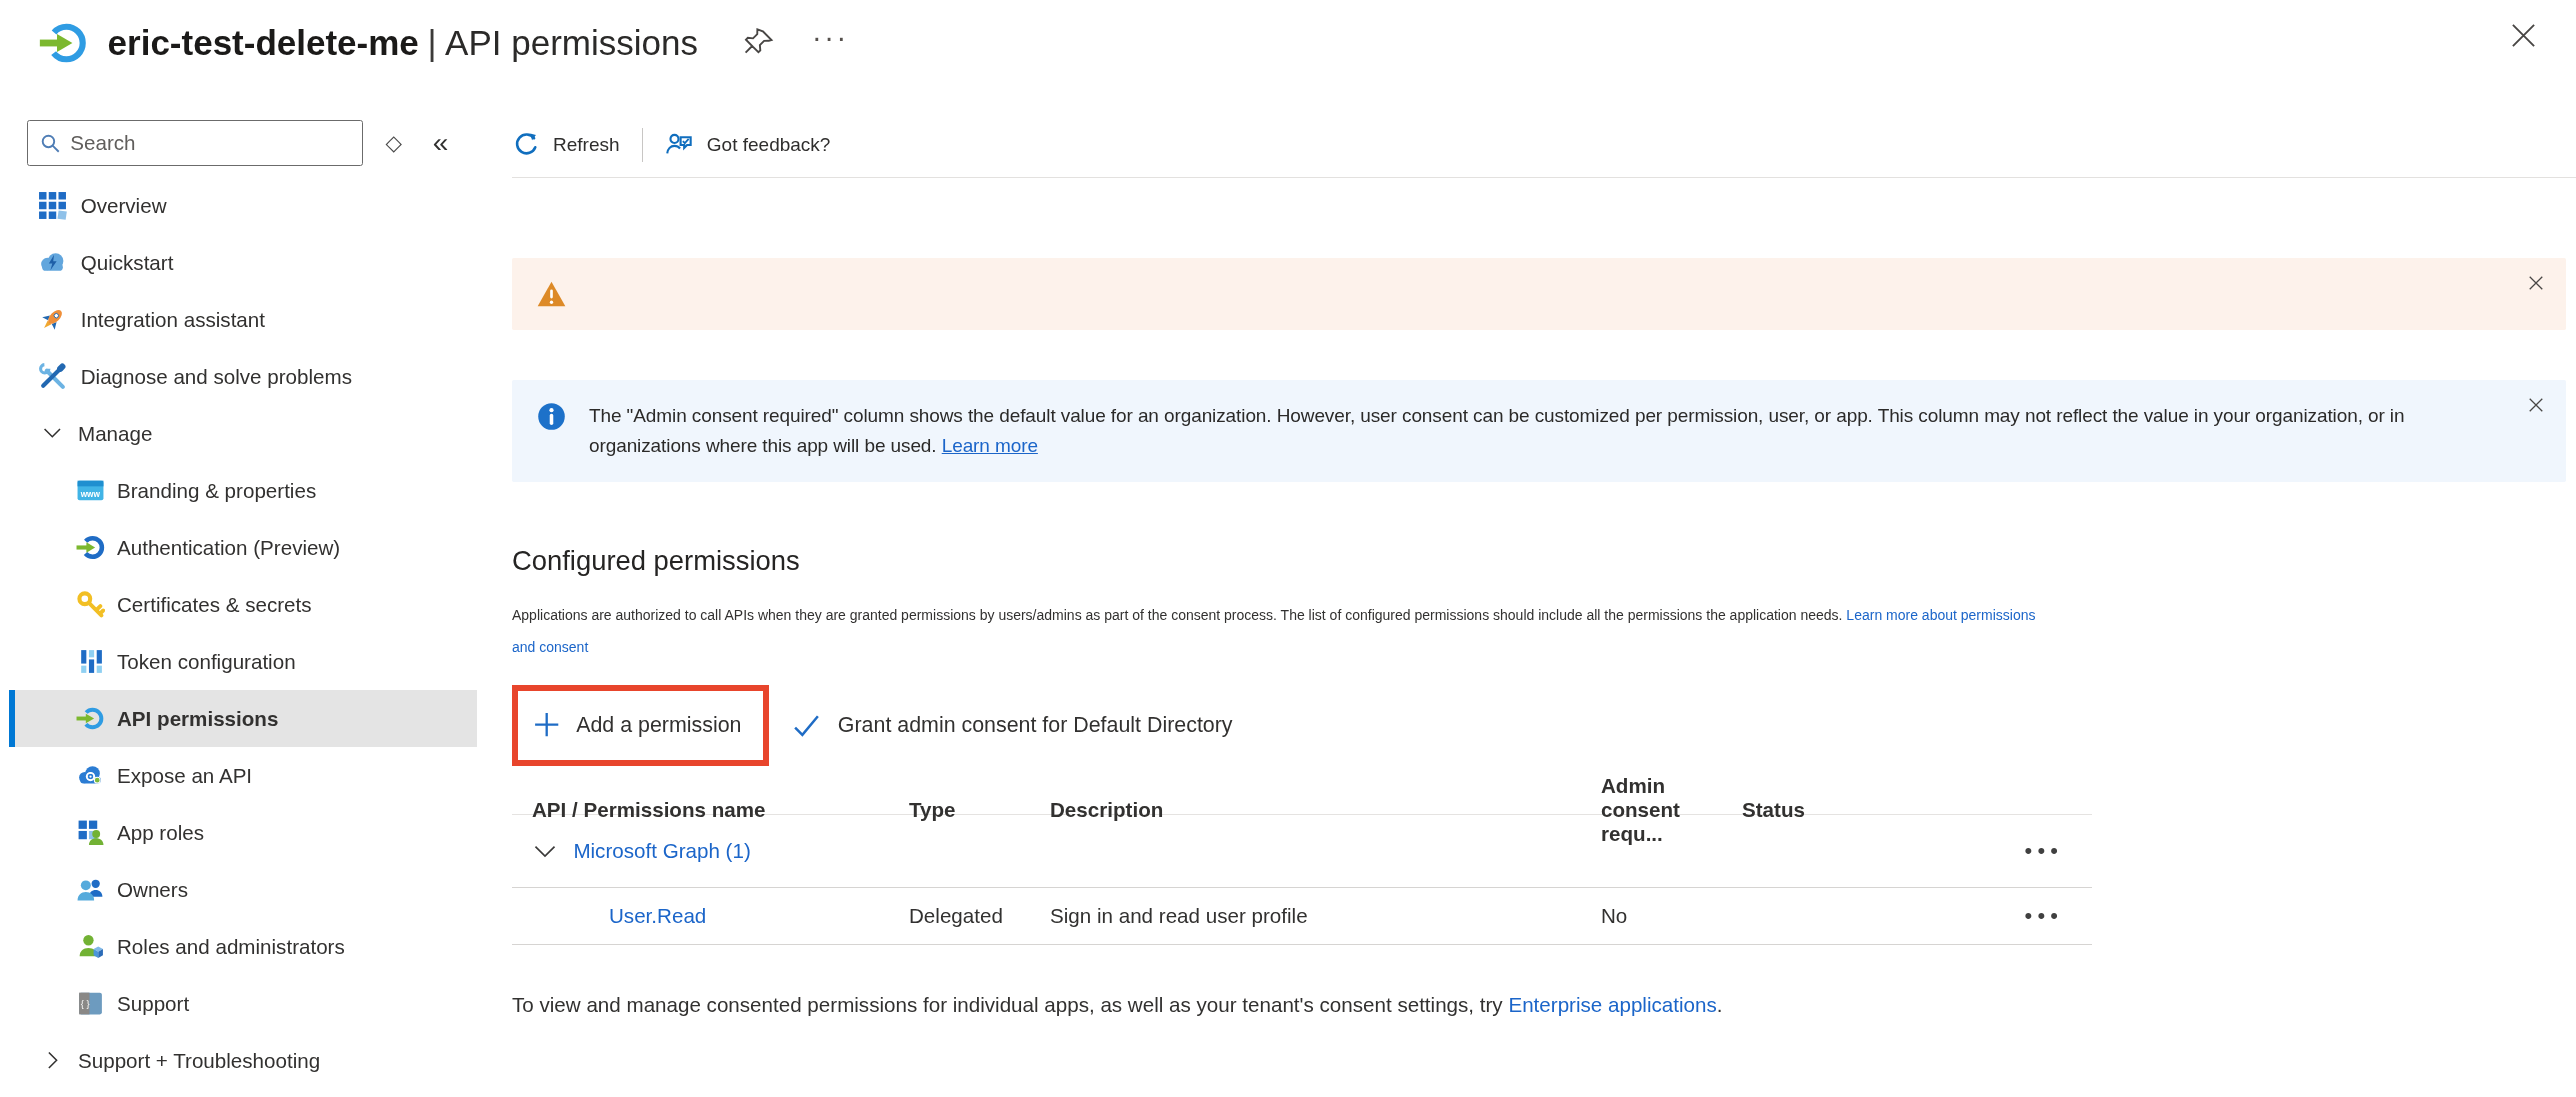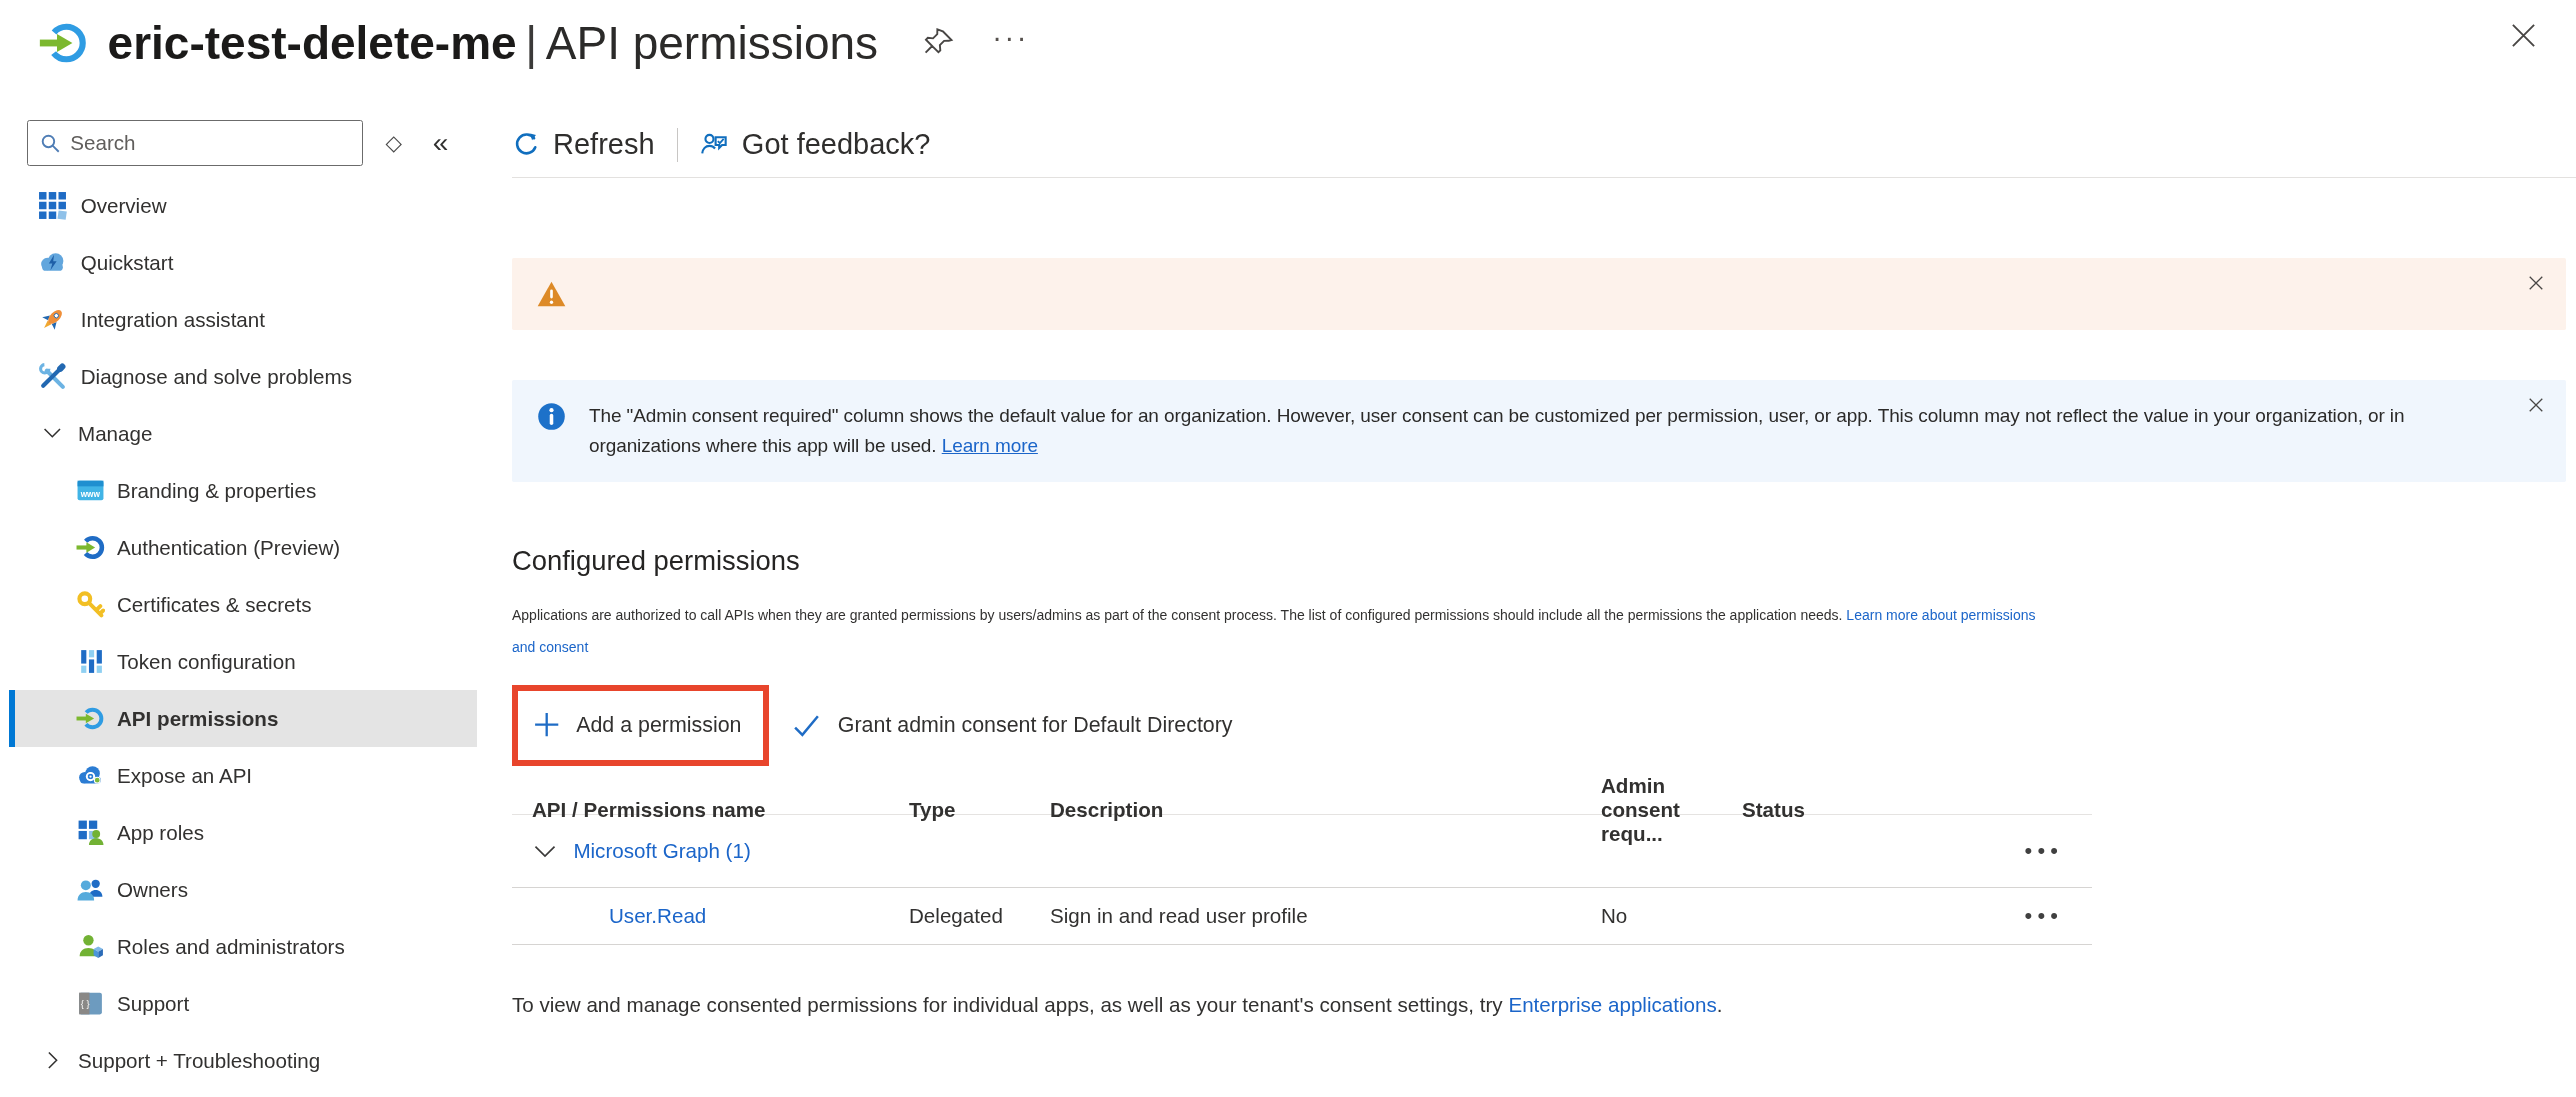--- a/index.html
+++ b/index.html
@@ -7,21 +7,21 @@
   body {
     font-family:"Liberation Sans","DejaVu Sans",sans-serif;
     color:#323130; background:#fff; overflow:hidden; position:relative; font-size:20.6px;
   }
   svg { display:block; }
   .clickable { cursor:pointer; }
 
   
   .hdr { position:absolute; top:0; left:0; right:0; height:86px; display:flex; align-items:center; padding-left:39px; }
   .hdr .app-ico { width:48px; height:48px; }
-  .hdr .title { margin-left:20.6px; font-size:46px; white-space:nowrap; color:#1b1a19; }
+  .hdr .title { margin-left:20.6px; font-size:35px; white-space:nowrap; color:#1b1a19; }
   .hdr .title b { font-weight:700; }
   .hdr .title .sep { font-weight:300; color:#3b3a39; margin:0 8.6px; }
   .hdr .title .rest { font-weight:400; color:#2b2a29; }
   .hdr .pin { margin-left:45px; }
   .hdr .more { margin-left:36px; font-size:29px; color:#55504c; letter-spacing:2.6px; line-height:17px; padding-bottom:12px; }
   .hdr .close-btn { position:absolute; right:36px; top:19px; }
 
   
   .app-body { display:flex; padding-top:86px; height:1098px; }
   .sidebar { width:477px; flex:none; padding-top:34px; }
@@ -37,21 +37,21 @@
   .nav { margin-top:11px; }
   .nav-item { height:57px; display:flex; align-items:center; gap:13.7px; padding-left:29px; position:relative; cursor:pointer;margin-left:9px; }
   .nav-item .ico { width:29px; height:29px; flex:none; }
   .nav-item.hdr-item { padding-left:33px; gap:15.4px; }
   .nav-item.sub { padding-left:67px; gap:12px; }
   .nav-item .lbl { white-space:nowrap; }
   .nav-item.selected { background:#e4e4e4; font-weight:700; }
   .nav-item.selected::before { content:''; position:absolute; left:0; top:0; bottom:0; width:6px; background:#0078d4; }
 
   
-  .toolbar { margin-top:36px; height:45px; display:flex; align-items:center; font-size:29px; color:#2f2e2d; }
+  .toolbar { margin-top:36px; height:45px; display:flex; align-items:center; font-size:19px; color:#2f2e2d; }
   .tbtn { display:flex; align-items:center; gap:13px; cursor:pointer; }
   .tb-sep { width:1.3px; height:34px; background:#c8c6c4; margin:0 22px; }
   .toolbar-rule { margin-top:10.3px; border-bottom:1.3px solid #e3e1df; margin-right:-12px; }
 
   
   .banner { width:2054px; border-radius:1.7px; position:relative; display:flex; gap:22px; padding:20.6px 94px 20.6px 24px; font-size:19px; letter-spacing:-0.1px; line-height:30px; color:#2b2a29; }
   .banner.warning { margin-top:80px; background:#fdf2eb; align-items:center; min-height:70px; }
   .banner.info { margin-top:50px; background:#f0f6fd; align-items:flex-start; min-height:91px; }
   .banner .b-ico { flex:none; width:31px; height:31px; }
   .banner .b-close { position:absolute; top:13.7px; right:19px; }

